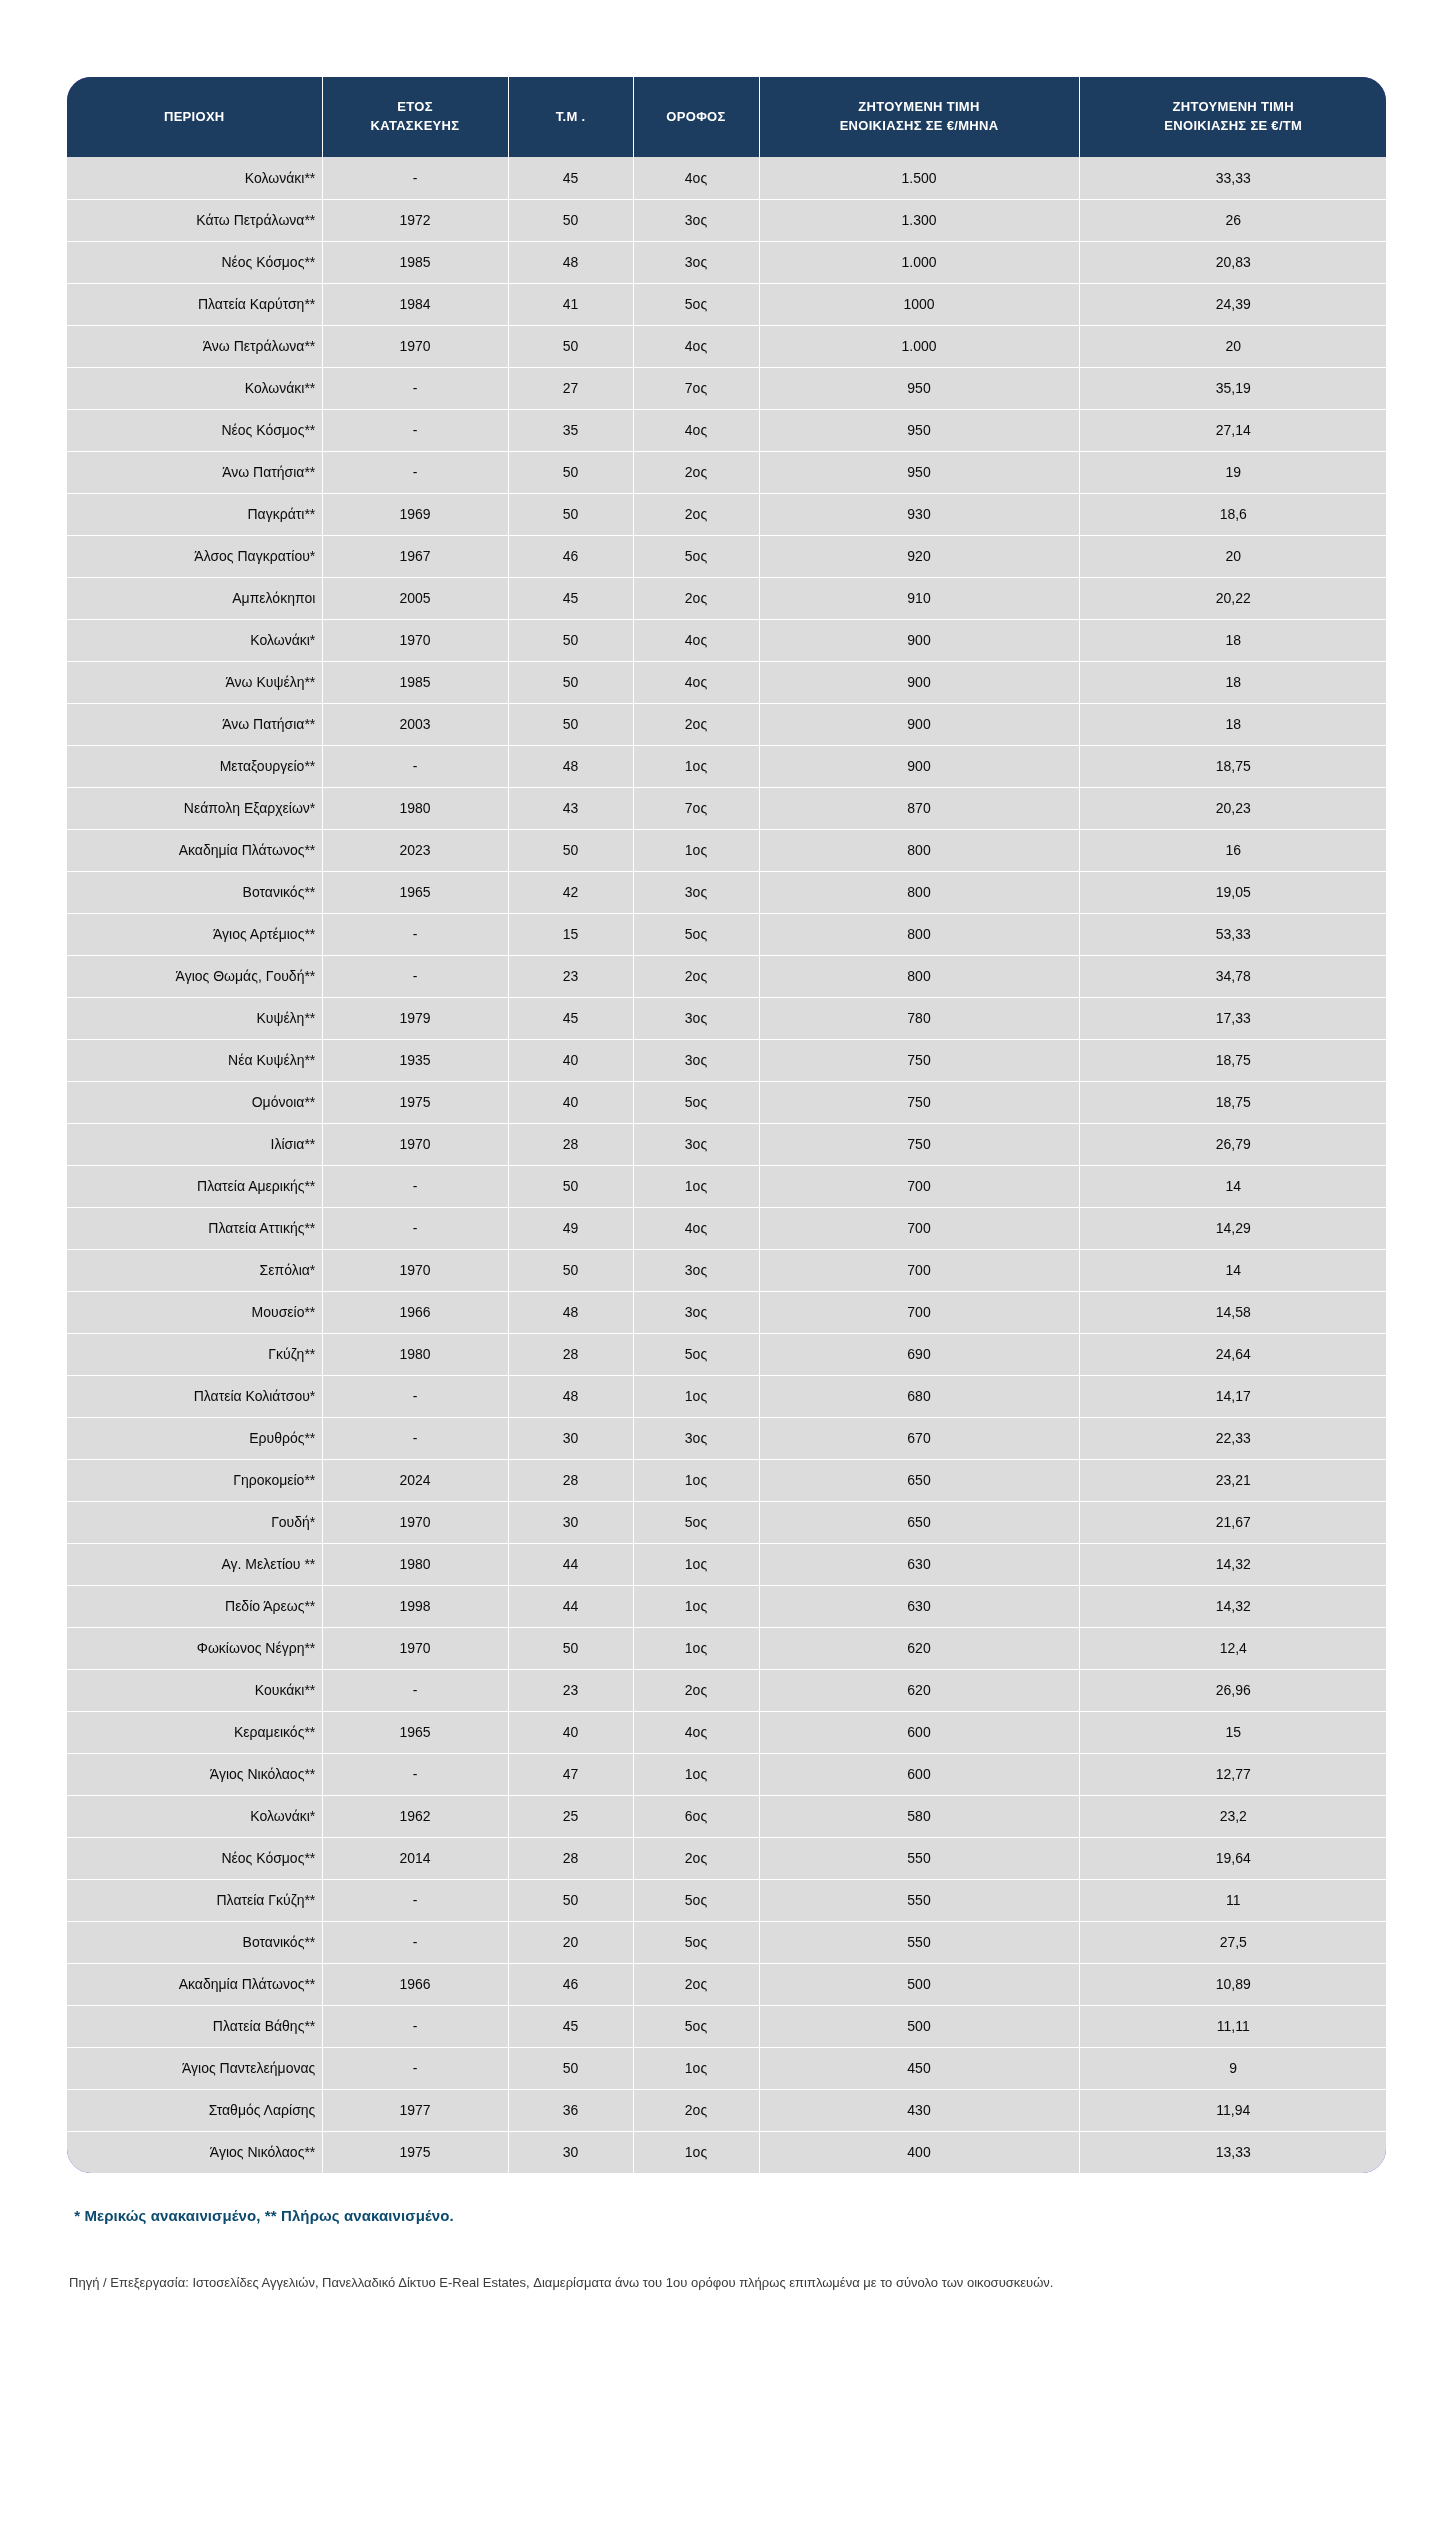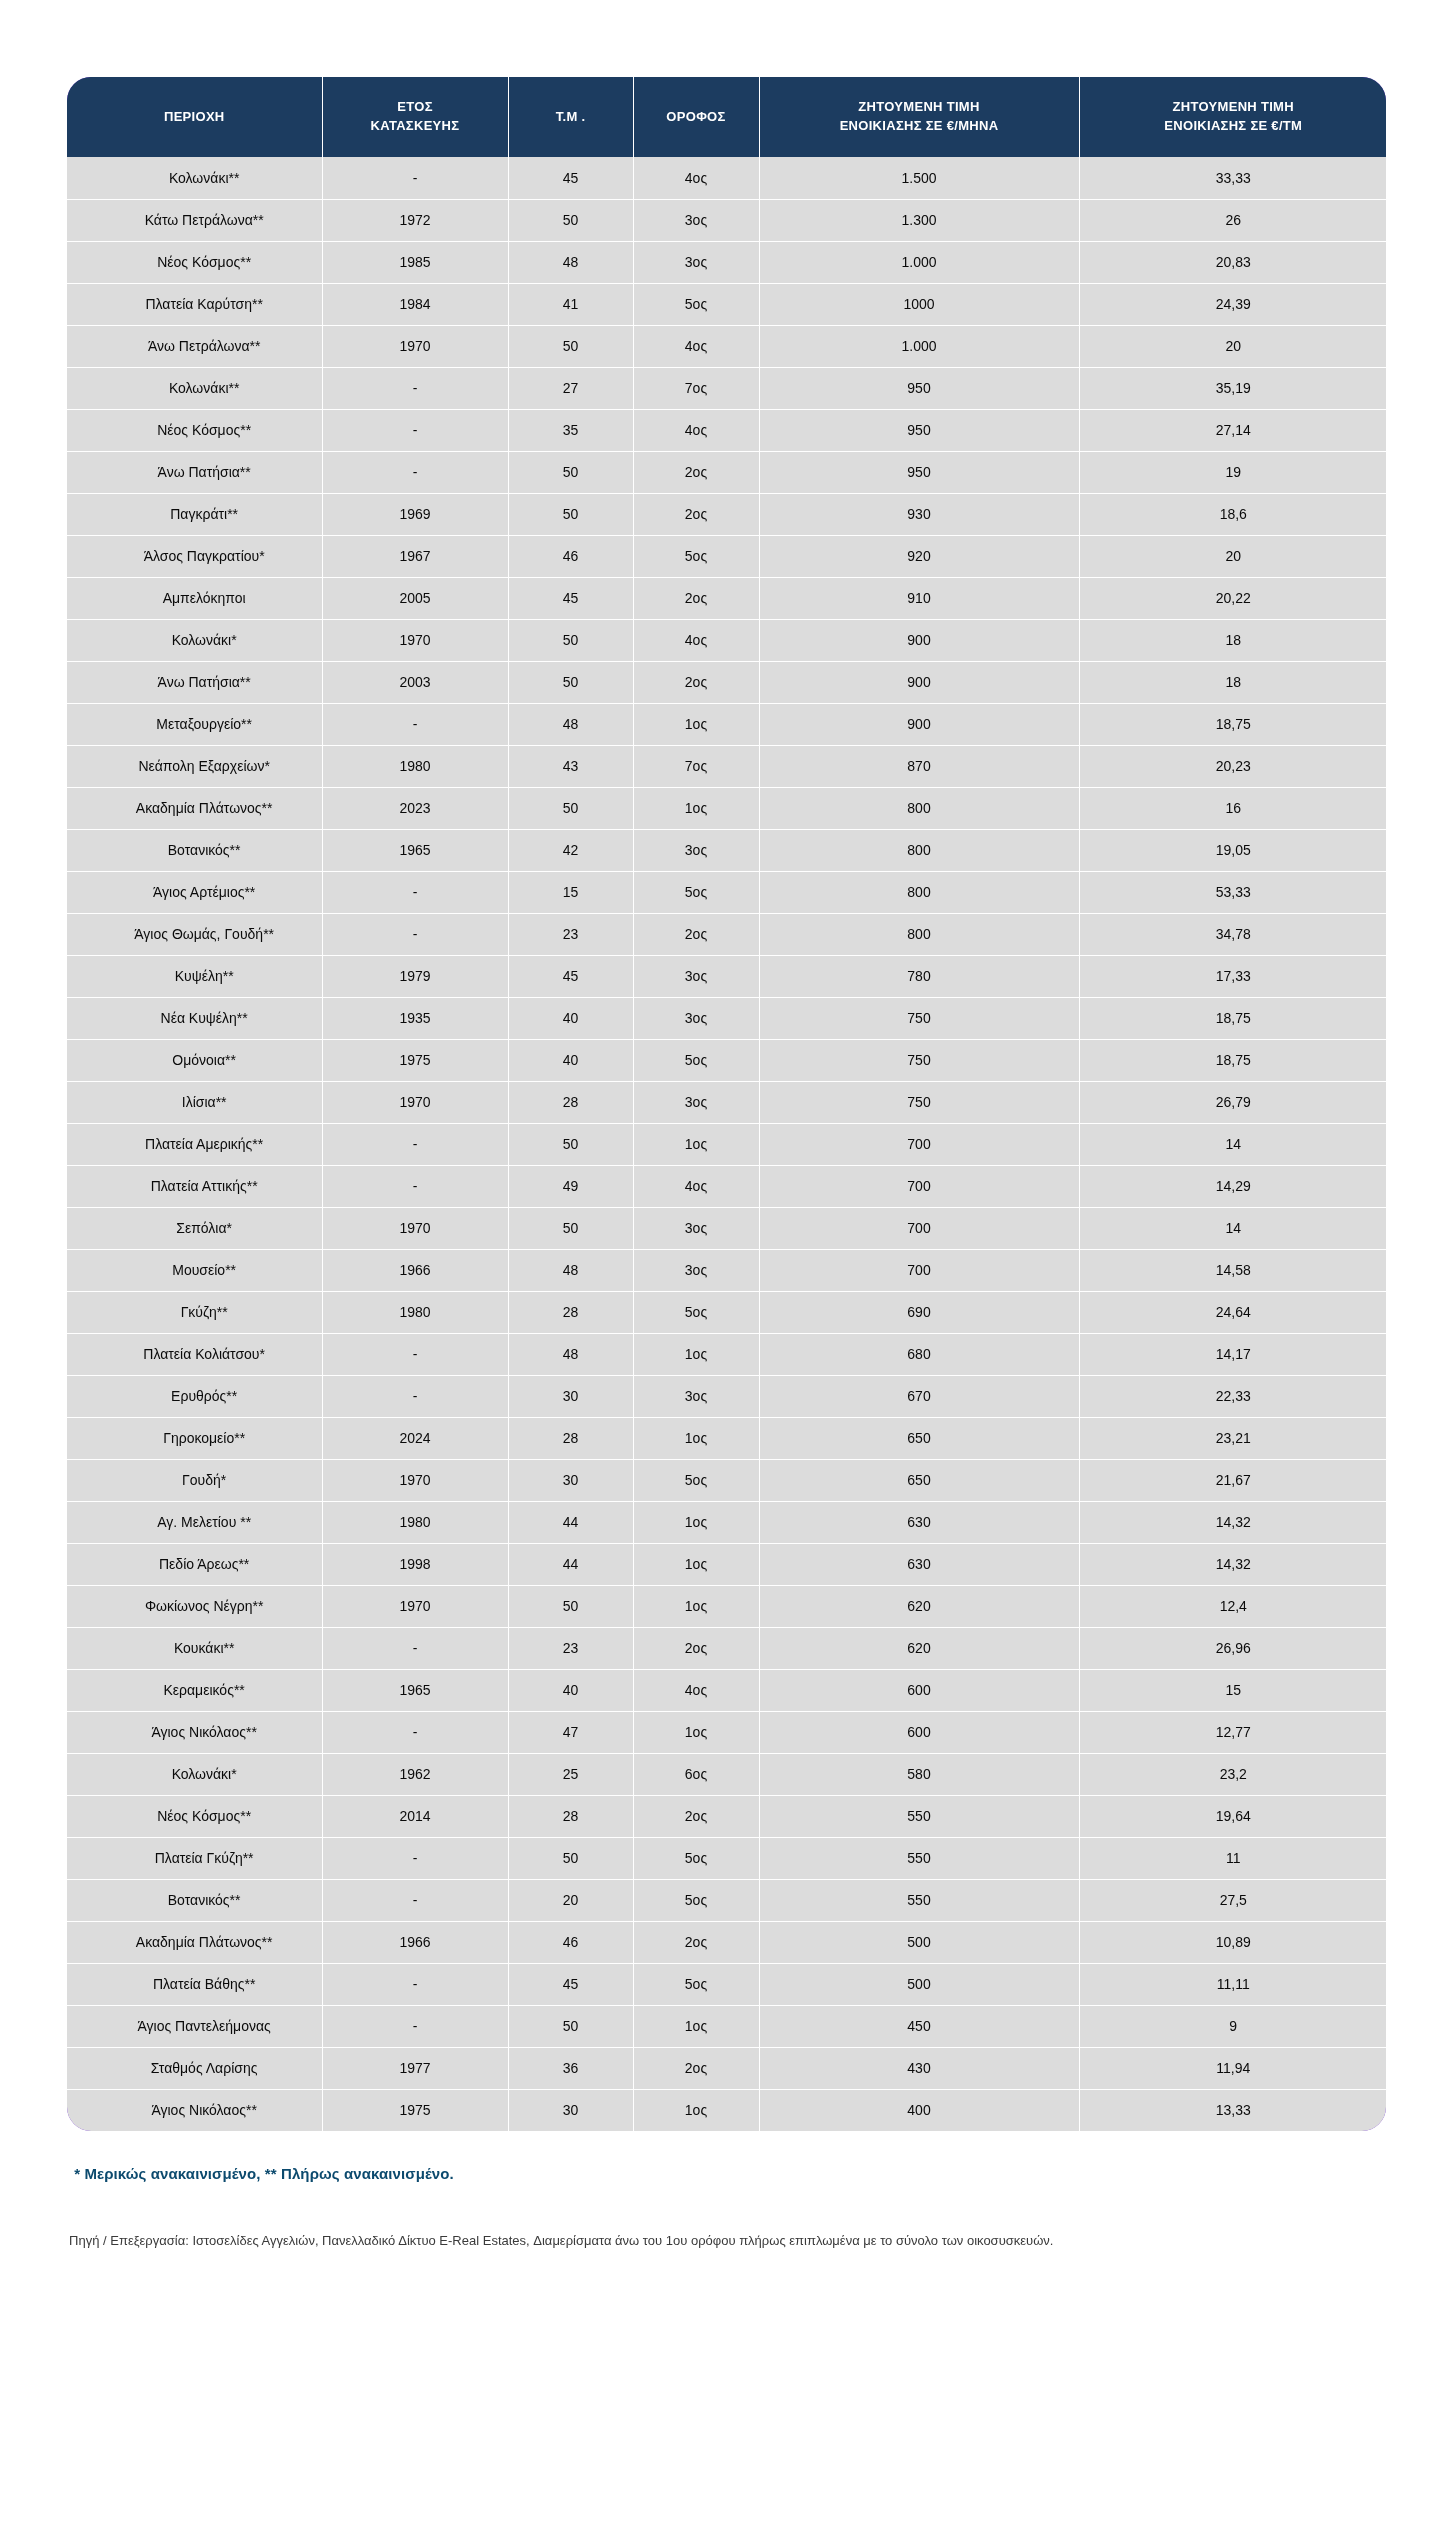--- a/index.html
+++ b/index.html
@@ -67,21 +67,21 @@
     border-bottom: 1.5px solid #ffffff;
     border-right: 1.5px solid #ffffff;
     padding: 0 6.2px;
     text-align: center;
     white-space: nowrap;
     overflow: hidden;
   }
   tbody td:last-child { border-right: none; }
   tbody tr:last-child td { border-bottom: none; }
   tbody td.area {
-    text-align: center;
+    text-align: right;
     padding-left: 26px;
     font-size: 14px;
   }
 
   
   .legend {
     margin-top: 34px;
     padding-left: 7.2px;
     font-size: 15px;
     font-weight: bold;
@@ -228,20 +228,28 @@
           </tr>
           <tr>
             <td class="area">Κολωνάκι*</td>
             <td>1970</td>
             <td>50</td>
             <td>4ος</td>
             <td>900</td>
             <td>18</td>
           </tr>
           <tr>
+            <td class="area">Άνω Κυψέλη**</td>
+            <td>1985</td>
+            <td>50</td>
+            <td>4ος</td>
+            <td>900</td>
+            <td>18</td>
+          </tr>
+          <tr>
             <td class="area">Άνω Πατήσια**</td>
             <td>2003</td>
             <td>50</td>
             <td>2ος</td>
             <td>900</td>
             <td>18</td>
           </tr>
           <tr>
             <td class="area">Μεταξουργείο**</td>
             <td>-</td>

